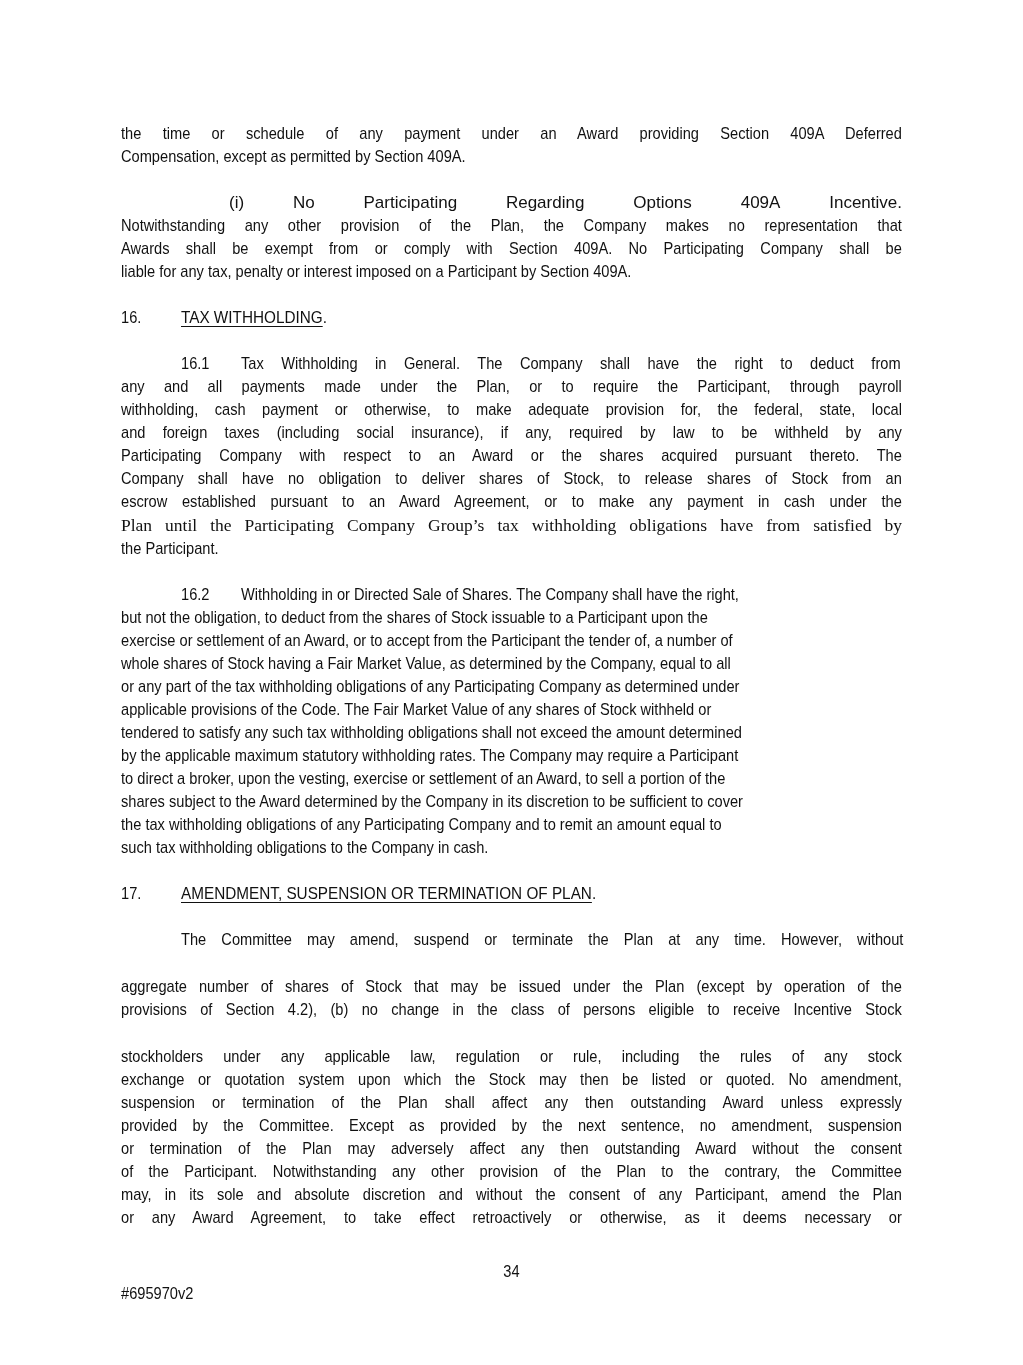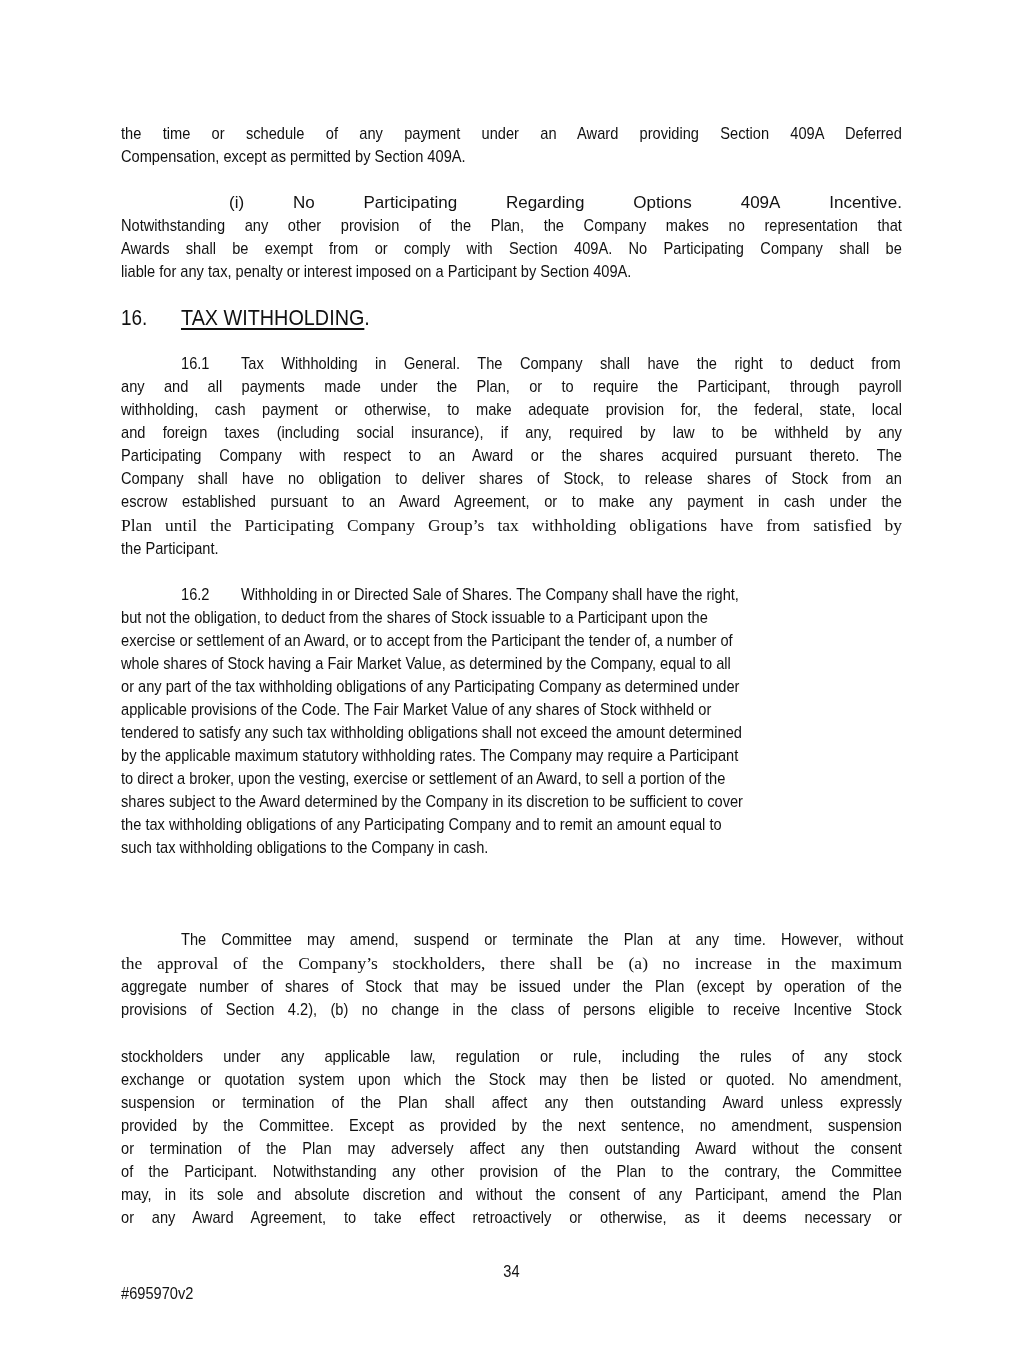--- a/index.html
+++ b/index.html
@@ -12,21 +12,21 @@
       transform-origin: left top;
     }
     .narrow { transform: scaleX(0.86); width: 908px; }
     .just { text-align: justify; text-align-last: justify; white-space: normal; }
     .serif { font-family: "Liberation Serif", serif; font-size: 17.5px; }
     .u { text-decoration: underline; text-underline-offset: 3px; }
     .footer-num { position: absolute; left: 0; width: 1023px; text-align: center; top: 1262px;
       font-family: "Liberation Sans", sans-serif; font-size: 17px; transform: scaleX(0.86); }
     .docid { position: absolute; left: 121px; top: 1284px; font-family: "Liberation Sans", sans-serif; font-size: 17px;
       transform: scaleX(0.86); transform-origin: left top; }
-    .heading { position: absolute; left: 121px; font-family: "Liberation Sans", sans-serif; font-size: 22px; line-height: 23px; color:#111; }
+    .heading { position: absolute; left: 121px; font-family: "Liberation Sans", sans-serif; font-size: 17px; line-height: 23px; color:#111; }
     .heading .hnum { display: inline-block; width: 60px; transform: scaleX(0.86); transform-origin: left top; }
     .heading .htitle { display: inline-block; transform: scaleX(0.9); transform-origin: left top; }
   </style>
 </head>
 <body>
 
 <div class="page">
 
   <div class="line narrow just" style="top:122px;">the time or schedule of any payment under an Award providing Section 409A Deferred</div>
   <div class="line narrow" style="top:145px;">Compensation, except as permitted by Section 409A.</div>
@@ -70,25 +70,27 @@
   <div class="line narrow" style="top:652px;">whole shares of Stock having a Fair Market Value, as determined by the Company, equal to all</div>
   <div class="line narrow" style="top:675px;">or any part of the tax withholding obligations of any Participating Company as determined under</div>
   <div class="line narrow" style="top:698px;">applicable provisions of the Code.  The Fair Market Value of any shares of Stock withheld or</div>
   <div class="line narrow" style="top:721px;">tendered to satisfy any such tax withholding obligations shall not exceed the amount determined</div>
   <div class="line narrow" style="top:744px;">by the applicable maximum statutory withholding rates.  The Company may require a Participant</div>
   <div class="line narrow" style="top:767px;">to direct a broker, upon the vesting, exercise or settlement of an Award, to sell a portion of the</div>
   <div class="line narrow" style="top:790px;">shares subject to the Award determined by the Company in its discretion to be sufficient to cover</div>
   <div class="line narrow" style="top:813px;">the tax withholding obligations of any Participating Company and to remit an amount equal to</div>
   <div class="line narrow" style="top:836px;">such tax withholding obligations to the Company in cash.</div>
 
+  <div class="heading" style="top:882px;">
+    <span class="hnum">17.</span><span class="htitle"><span class="u">AMENDMENT, SUSPENSION OR TERMINATION OF PLAN</span><span>.</span></span>
+  </div>
 
   <div class="line" style="top:928px;">
     <span style="position:absolute; left:60px; width:840px; display:block; transform:scaleX(0.86); transform-origin:left top; text-align:justify; text-align-last:justify; white-space:normal;">The Committee may amend, suspend or terminate the Plan at any time.  However, without</span>
   </div>
-  <div class="line serif just" style="top:952px; width:781px;">the approval of the Company’s stockholders, there shall be (a) no increase in the maximum</div>
   <div class="line narrow just" style="top:975px;">aggregate number of shares of Stock that may be issued under the Plan (except by operation of the</div>
   <div class="line narrow just" style="top:998px;">provisions of Section 4.2), (b) no change in the class of persons eligible to receive Incentive Stock</div>
   <div class="line narrow just" style="top:1045px;">stockholders under any applicable law, regulation or rule, including the rules of any stock</div>
   <div class="line narrow just" style="top:1068px;">exchange or quotation system upon which the Stock may then be listed or quoted.  No amendment,</div>
   <div class="line narrow just" style="top:1091px;">suspension or termination of the Plan shall affect any then outstanding Award unless expressly</div>
   <div class="line narrow just" style="top:1114px;">provided by the Committee.  Except as provided by the next sentence, no amendment, suspension</div>
   <div class="line narrow just" style="top:1137px;">or termination of the Plan may adversely affect any then outstanding Award without the consent</div>
   <div class="line narrow just" style="top:1160px;">of the Participant.  Notwithstanding any other provision of the Plan to the contrary, the Committee</div>
   <div class="line narrow just" style="top:1183px;">may, in its sole and absolute discretion and without the consent of any Participant, amend the Plan</div>
   <div class="line narrow just" style="top:1206px;">or any Award Agreement, to take effect retroactively or otherwise, as it deems necessary or</div>

